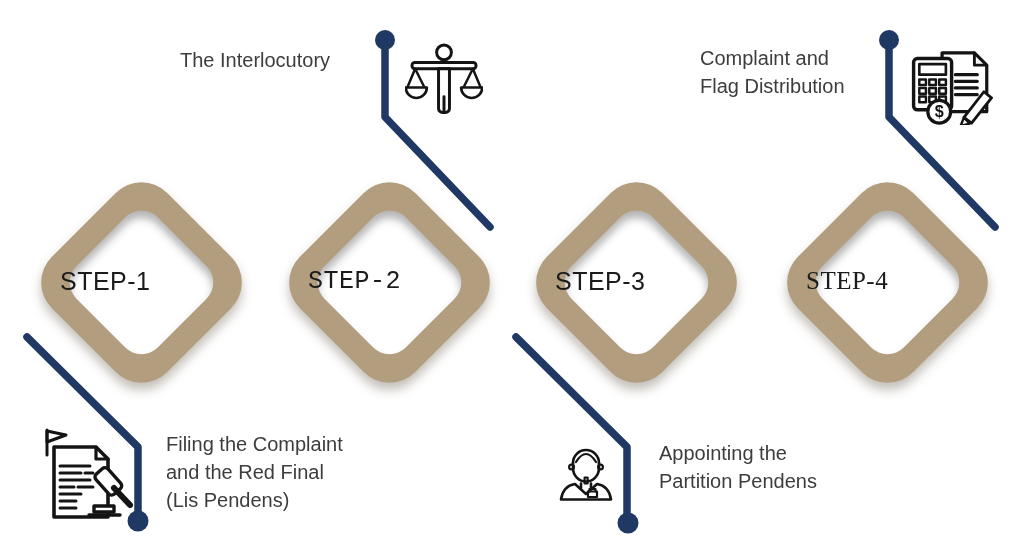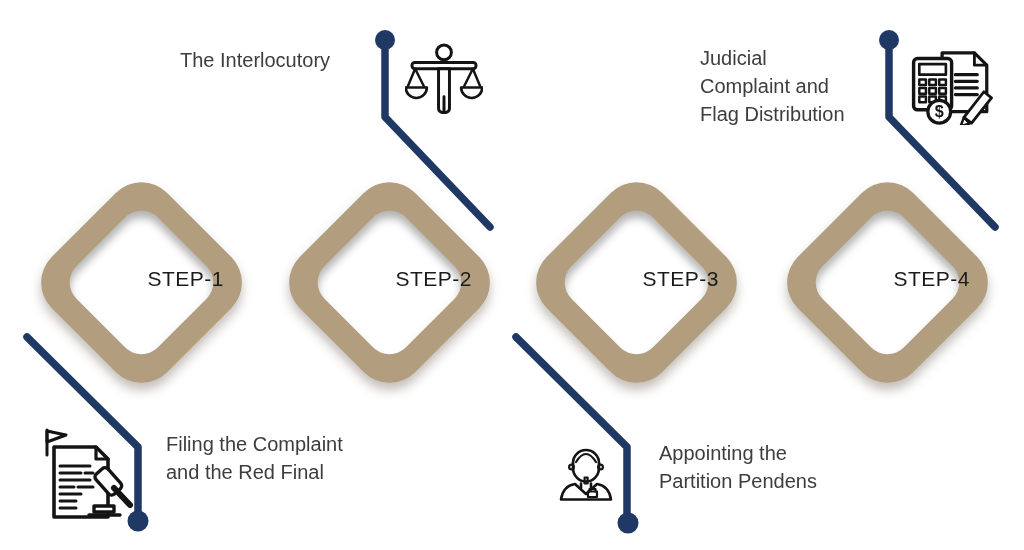--- a/index.html
+++ b/index.html
@@ -16,22 +16,22 @@
     transform:rotate(45deg);
     background:var(--color-diamond,#b29d7e);
     border-radius:36px;
     box-shadow:5px 5px 11px rgba(95,85,68,.38);
   }
   .diamond-inner{
     position:absolute;inset:24px;background:#fff;border-radius:23px;
     box-shadow:inset 5px 5px 9px rgba(0,0,0,.30);
   }
   .step-label{
-    position:absolute;z-index:3;width:164px;text-align:right;
-    font-size:21px;font-weight:500;letter-spacing:.5px;
+    position:absolute;z-index:3;width:164px;text-align:left;
+    font-size:25px;font-weight:500;letter-spacing:.5px;
     color:var(--color-step_label_text,#1b1b1b);
   }
   .caption{
     position:absolute;z-index:3;font-size:20px;line-height:28px;
     color:var(--color-caption_text,#3d3d3d);white-space:nowrap;
   }
   .icon{position:absolute;z-index:3;}
   .icon svg{display:block;width:100%;height:100%;}
   .ink{fill:none;stroke:var(--color-icon_ink,#141414);stroke-linecap:round;stroke-linejoin:round;}
   .ink-fill{fill:var(--color-icon_ink,#141414);stroke:none;}
@@ -68,37 +68,37 @@
       <div class="diamond-inner"></div>
     </div>
   <div class="diamond" style="left:555px;top:201px;">
       <div class="diamond-inner"></div>
     </div>
   <div class="diamond" style="left:806px;top:201px;">
       <div class="diamond-inner"></div>
     </div>
 
   <div class="step-label" style="left:60px;top:267px;">STEP-1</div>
-  <div class="step-label" style="left:308px;top:267px;">STEP-2</div>
+  <div class="step-label" style="left:308px;top:267px;font-family:Liberation Mono, monospace;">STEP-2</div>
   <div class="step-label" style="left:555px;top:267px;">STEP-3</div>
-  <div class="step-label" style="left:806px;top:267px;">STEP-4</div>
+  <div class="step-label" style="left:806px;top:267px;font-family:Liberation Serif, serif;">STEP-4</div>
 
   <div class="caption" style="left:166px;top:430px;">
     <div>Filing the Complaint</div>
     <div>and the Red Final</div>
+    <div>(Lis Pendens)</div>
   </div>
   <div class="caption" style="left:180px;top:46px;">
     <div>The Interlocutory</div>
   </div>
   <div class="caption" style="left:659px;top:439px;">
     <div>Appointing the</div>
     <div>Partition Pendens</div>
   </div>
   <div class="caption" style="left:700px;top:44px;">
-    <div>Judicial</div>
     <div>Complaint and</div>
     <div>Flag Distribution</div>
   </div>
 
   <div class="icon" style="left:37px;top:425px;width:100px;height:96px;">
     <svg viewBox="0 0 100 96">
       <path class="ink" stroke-width="3" d="M10,30 V5"></path>
       <path class="ink" stroke-width="3" d="M10,6 L29,10 L10,17 Z"></path>
       <path class="ink paper" stroke-width="3.6" d="M17,22 H59 L71,34 V92 H17 Z"></path>
       <path class="ink" stroke-width="3.2" d="M59,22 V34 H71"></path>

